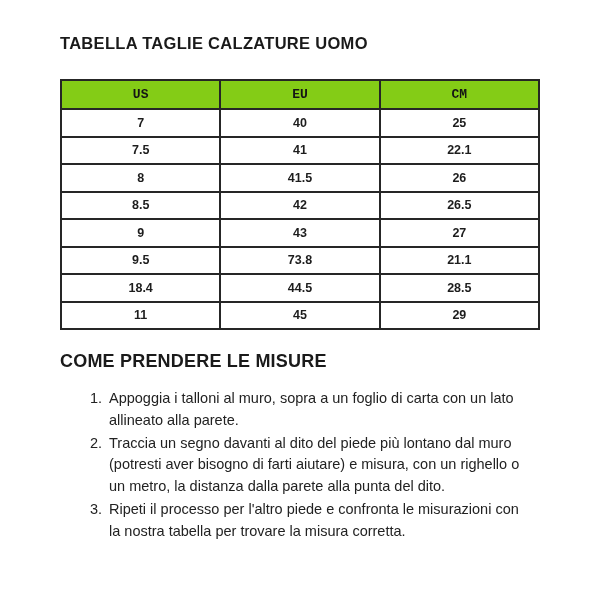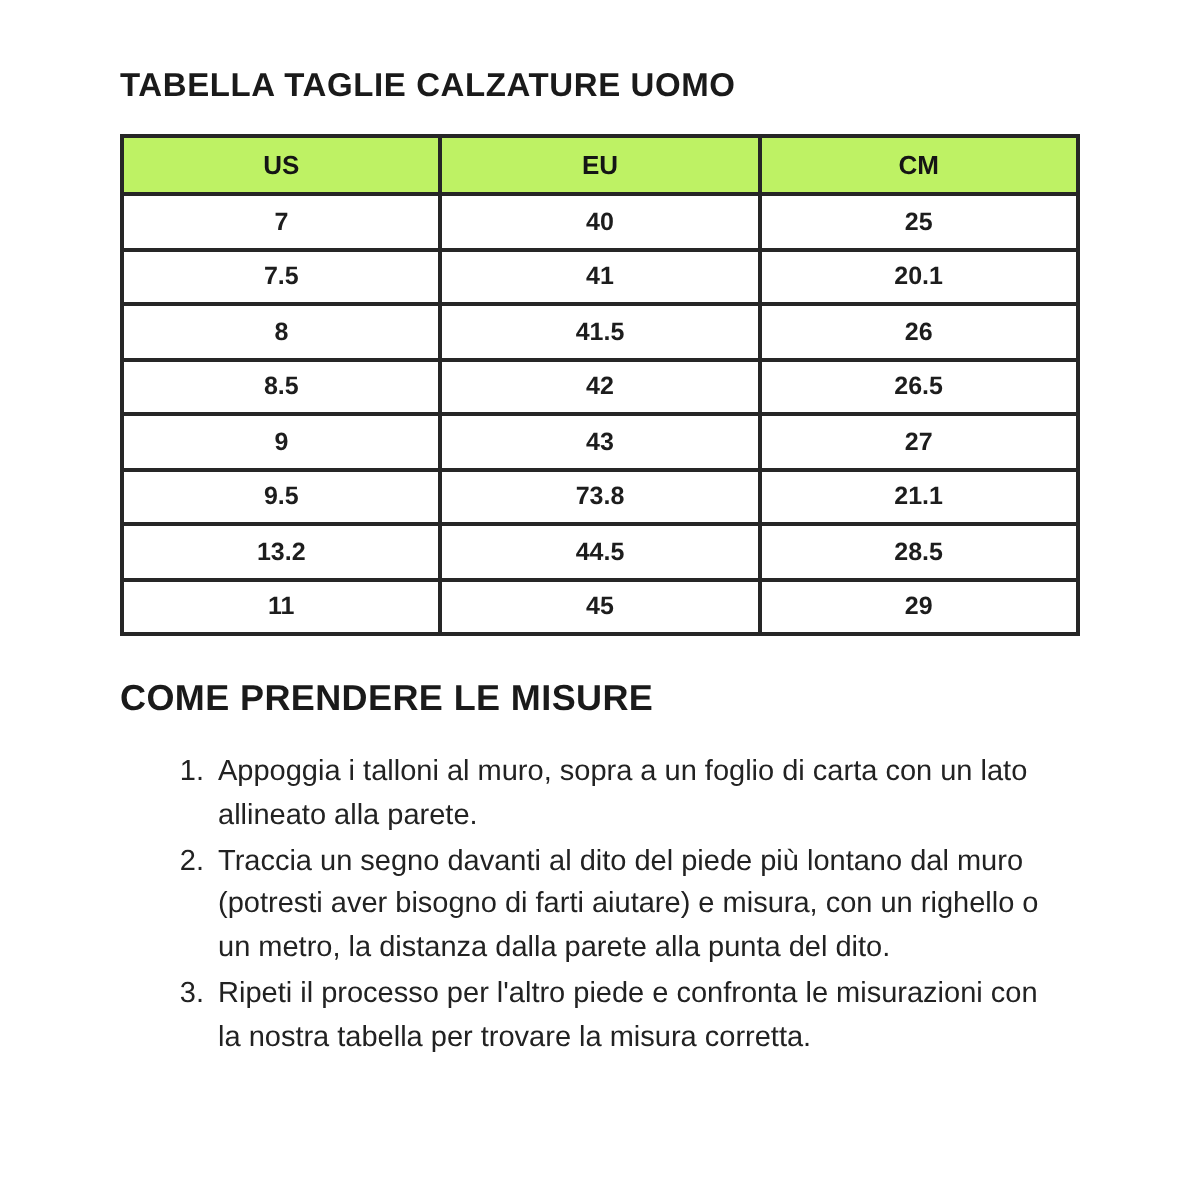--- a/index.html
+++ b/index.html
@@ -18,40 +18,41 @@
     box-sizing: border-box;
     width: 600px;
     height: 600px;
     padding: 34px 60px 0 60px;
   }
   .size-table-title {
     font-size: 16.5px;
     font-weight: bold;
     letter-spacing: 0.3px;
     color: #1a1a1a;
-    margin: 0 0 14px 0;
+    margin: 0 0 26px 0;
   }
   table.size-table {
     width: 100%;
     border-collapse: collapse;
     table-layout: fixed;
   }
   table.size-table th,
   table.size-table td {
     border: 2px solid #262626;
     text-align: center;
     vertical-align: middle;
     font-weight: bold;
     padding: 0;
   }
   table.size-table th {
-    background: #bef264;
+    background: #84cc16;
     height: 27px;
     font-size: 13px;
     color: #151515;
+    font-family: Liberation Mono, monospace;
   }
   table.size-table td {
     height: 25.5px;
     font-size: 12.5px;
     color: #1d1d1d;
     background: #ffffff;
   }
   .measure-title {
     font-size: 18px;
     font-weight: bold;
@@ -88,21 +89,21 @@
     </thead>
     <tbody>
       <tr>
         <td>7</td>
         <td>40</td>
         <td>25</td>
       </tr>
       <tr>
         <td>7.5</td>
         <td>41</td>
-        <td>20.1</td>
+        <td>22.1</td>
       </tr>
       <tr>
         <td>8</td>
         <td>41.5</td>
         <td>26</td>
       </tr>
       <tr>
         <td>8.5</td>
         <td>42</td>
         <td>26.5</td>
@@ -111,21 +112,21 @@
         <td>9</td>
         <td>43</td>
         <td>27</td>
       </tr>
       <tr>
         <td>9.5</td>
         <td>73.8</td>
         <td>21.1</td>
       </tr>
       <tr>
-        <td>13.2</td>
+        <td>18.4</td>
         <td>44.5</td>
         <td>28.5</td>
       </tr>
       <tr>
         <td>11</td>
         <td>45</td>
         <td>29</td>
       </tr>
     </tbody>
   </table>

